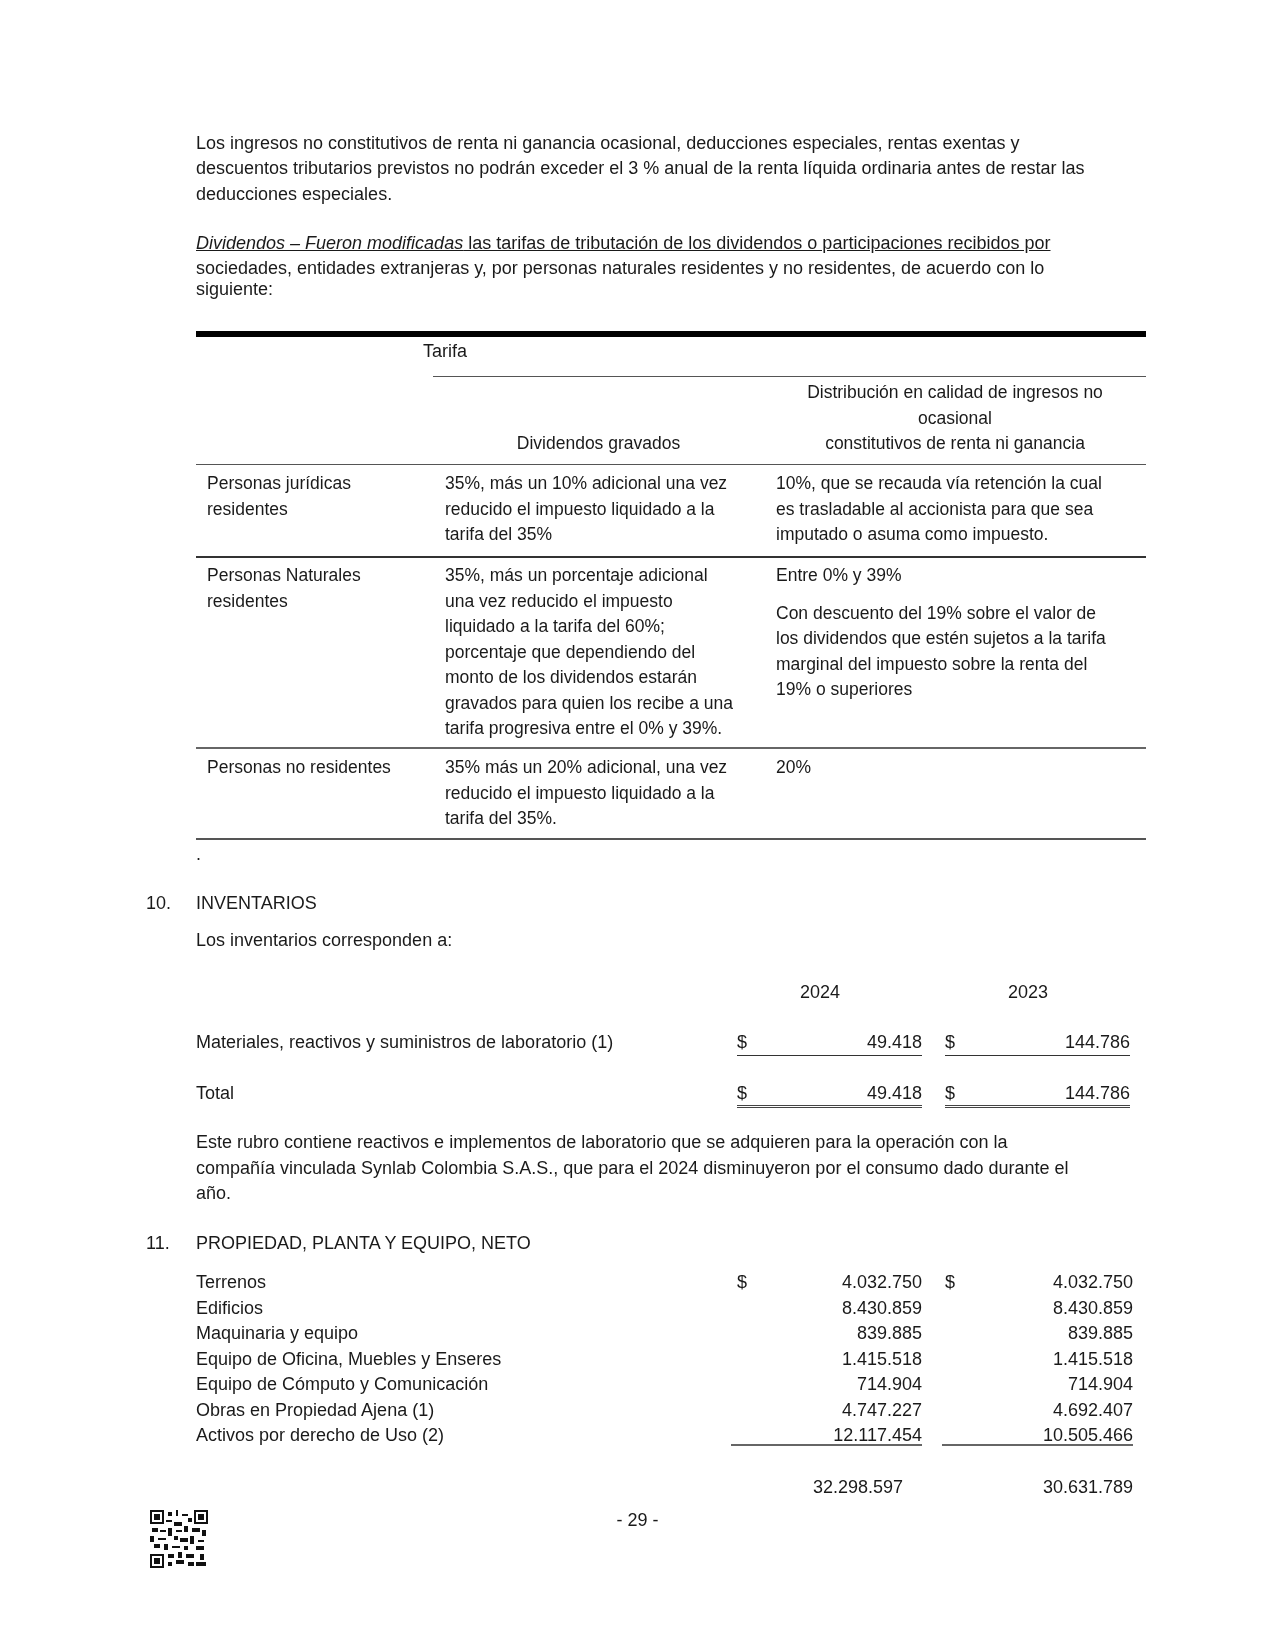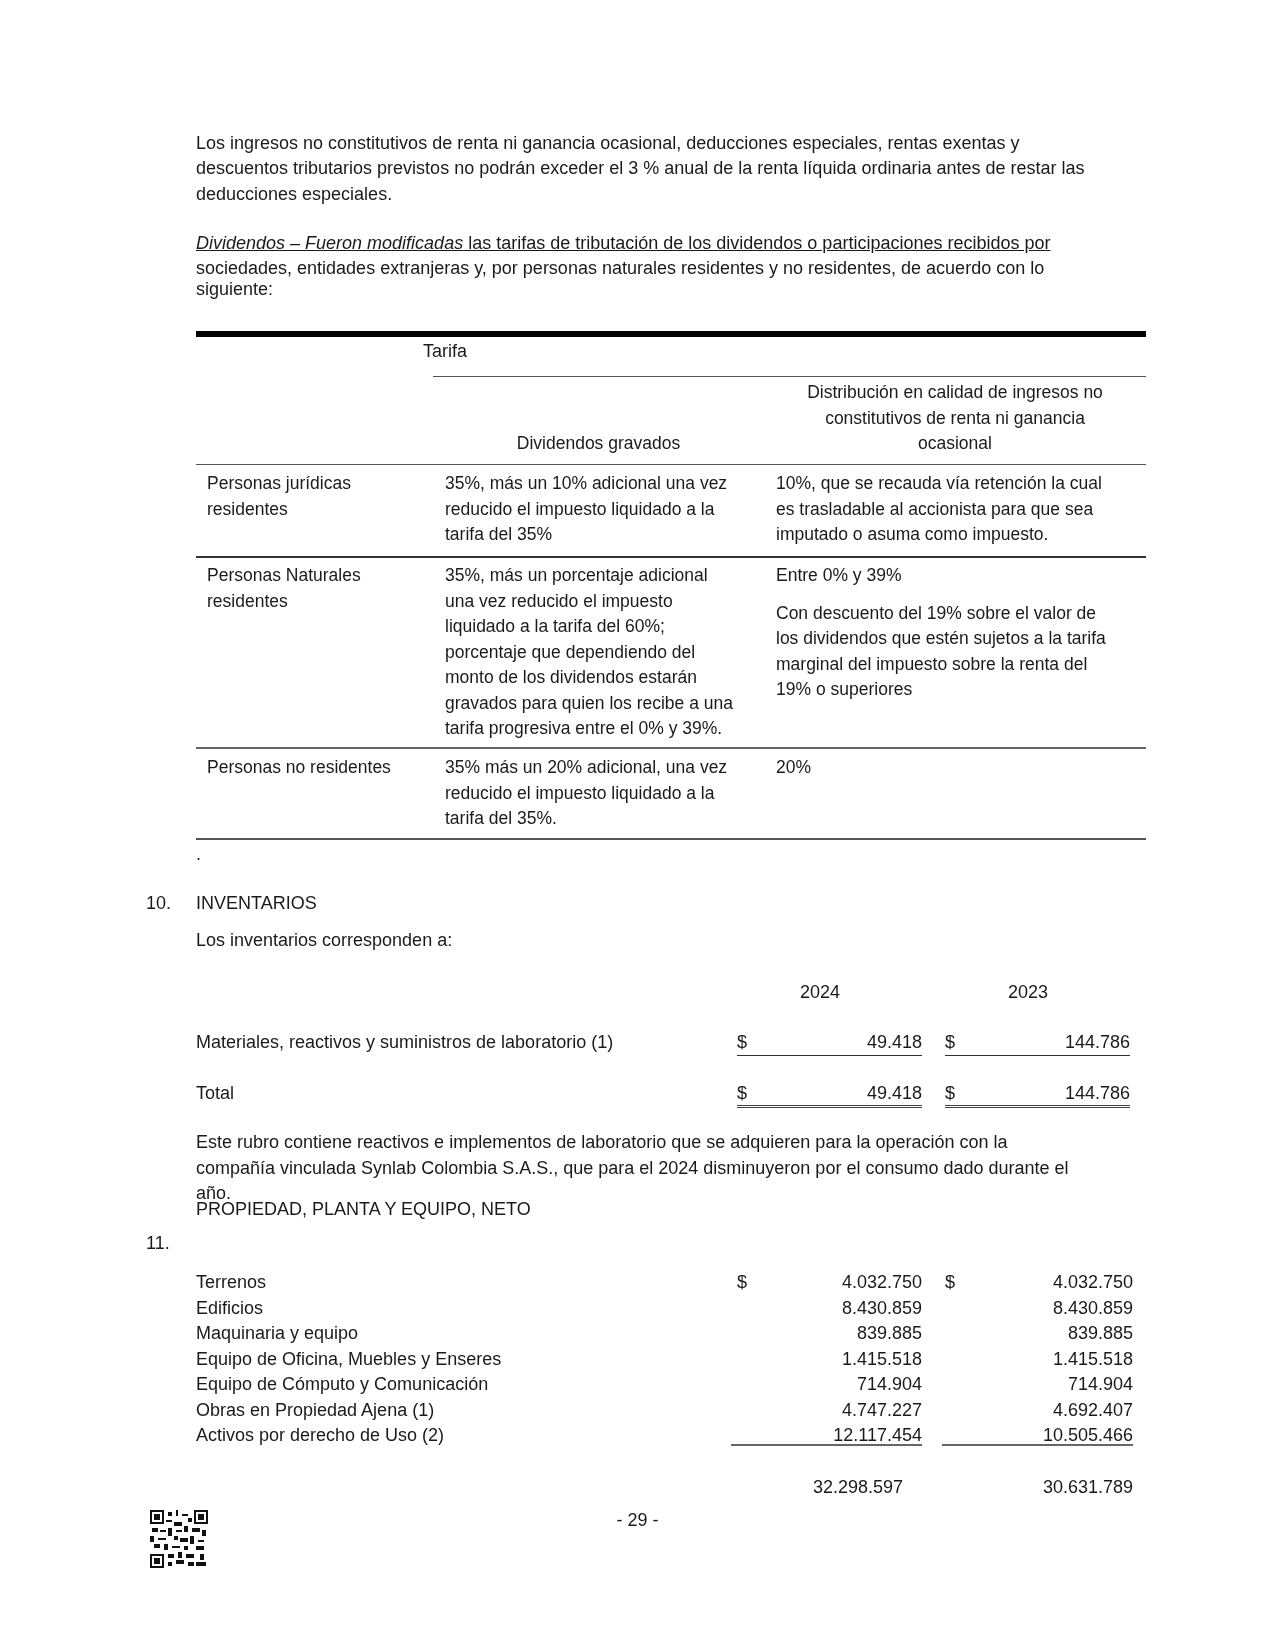--- a/index.html
+++ b/index.html
@@ -32,22 +32,22 @@
   <div class="abs p" style="left:196px;top:277px;">siguiente:</div>
 </div>
 
 <div>
   <div class="rule-thick" style="left:196px;top:331px;width:950px;"></div>
   <div class="abs p" style="left:423px;top:339px;width:713px;text-align:left;">Tarifa</div>
   <div class="rule" style="left:433px;top:376px;width:713px;"></div>
 
   <div class="abs tcell b" style="left:764px;top:380px;width:382px;text-align:center;font-weight:normal;">
     <div>Distribución en calidad de ingresos no</div>
+    <div>ocasional</div>
     <div>constitutivos de renta ni ganancia</div>
-    <div>ocasional</div>
   </div>
   <div class="abs tcell" style="left:433px;top:431px;width:331px;text-align:center;">Dividendos gravados</div>
   <div class="rule" style="left:196px;top:464px;width:950px;"></div>
 
   <div>
     <div class="abs tcell" style="left:207px;top:471px;">
       <div>Personas jurídicas</div>
       <div>residentes</div>
     </div>
     <div class="abs tcell" style="left:445px;top:471px;white-space:nowrap;">
@@ -139,21 +139,21 @@
 
   <div>
     <div class="abs p" style="left:196px;top:1130px;">Este rubro contiene reactivos e implementos de laboratorio que se adquieren para la operación con la</div>
     <div class="abs p" style="left:196px;top:1156px;">compañía vinculada Synlab Colombia S.A.S., que para el 2024 disminuyeron por el consumo dado durante el</div>
     <div class="abs p" style="left:196px;top:1181px;">año.</div>
   </div>
 </div>
 
 <div>
   <div class="abs p" style="left:146px;top:1231px;">11.</div>
-  <div class="abs p" style="left:196px;top:1197px;">PROPIEDAD, PLANTA Y EQUIPO, NETO</div>
+  <div class="abs p" style="left:196px;top:1231px;">PROPIEDAD, PLANTA Y EQUIPO, NETO</div>
 
   <div id="ppe-rows">
       <div>
         <div class="abs p" style="left:196px;top:1270px;">Terrenos</div>
         <div class="abs p" style="left:737px;top:1270px;">$</div>
         <div class="abs p" style="left:945px;top:1270px;">$</div>
         <div class="abs p num" style="left:737px;top:1270px;width:185px;">4.032.750</div>
         <div class="abs p num" style="left:945px;top:1270px;width:188px;">4.032.750</div>
       </div>
       <div>

